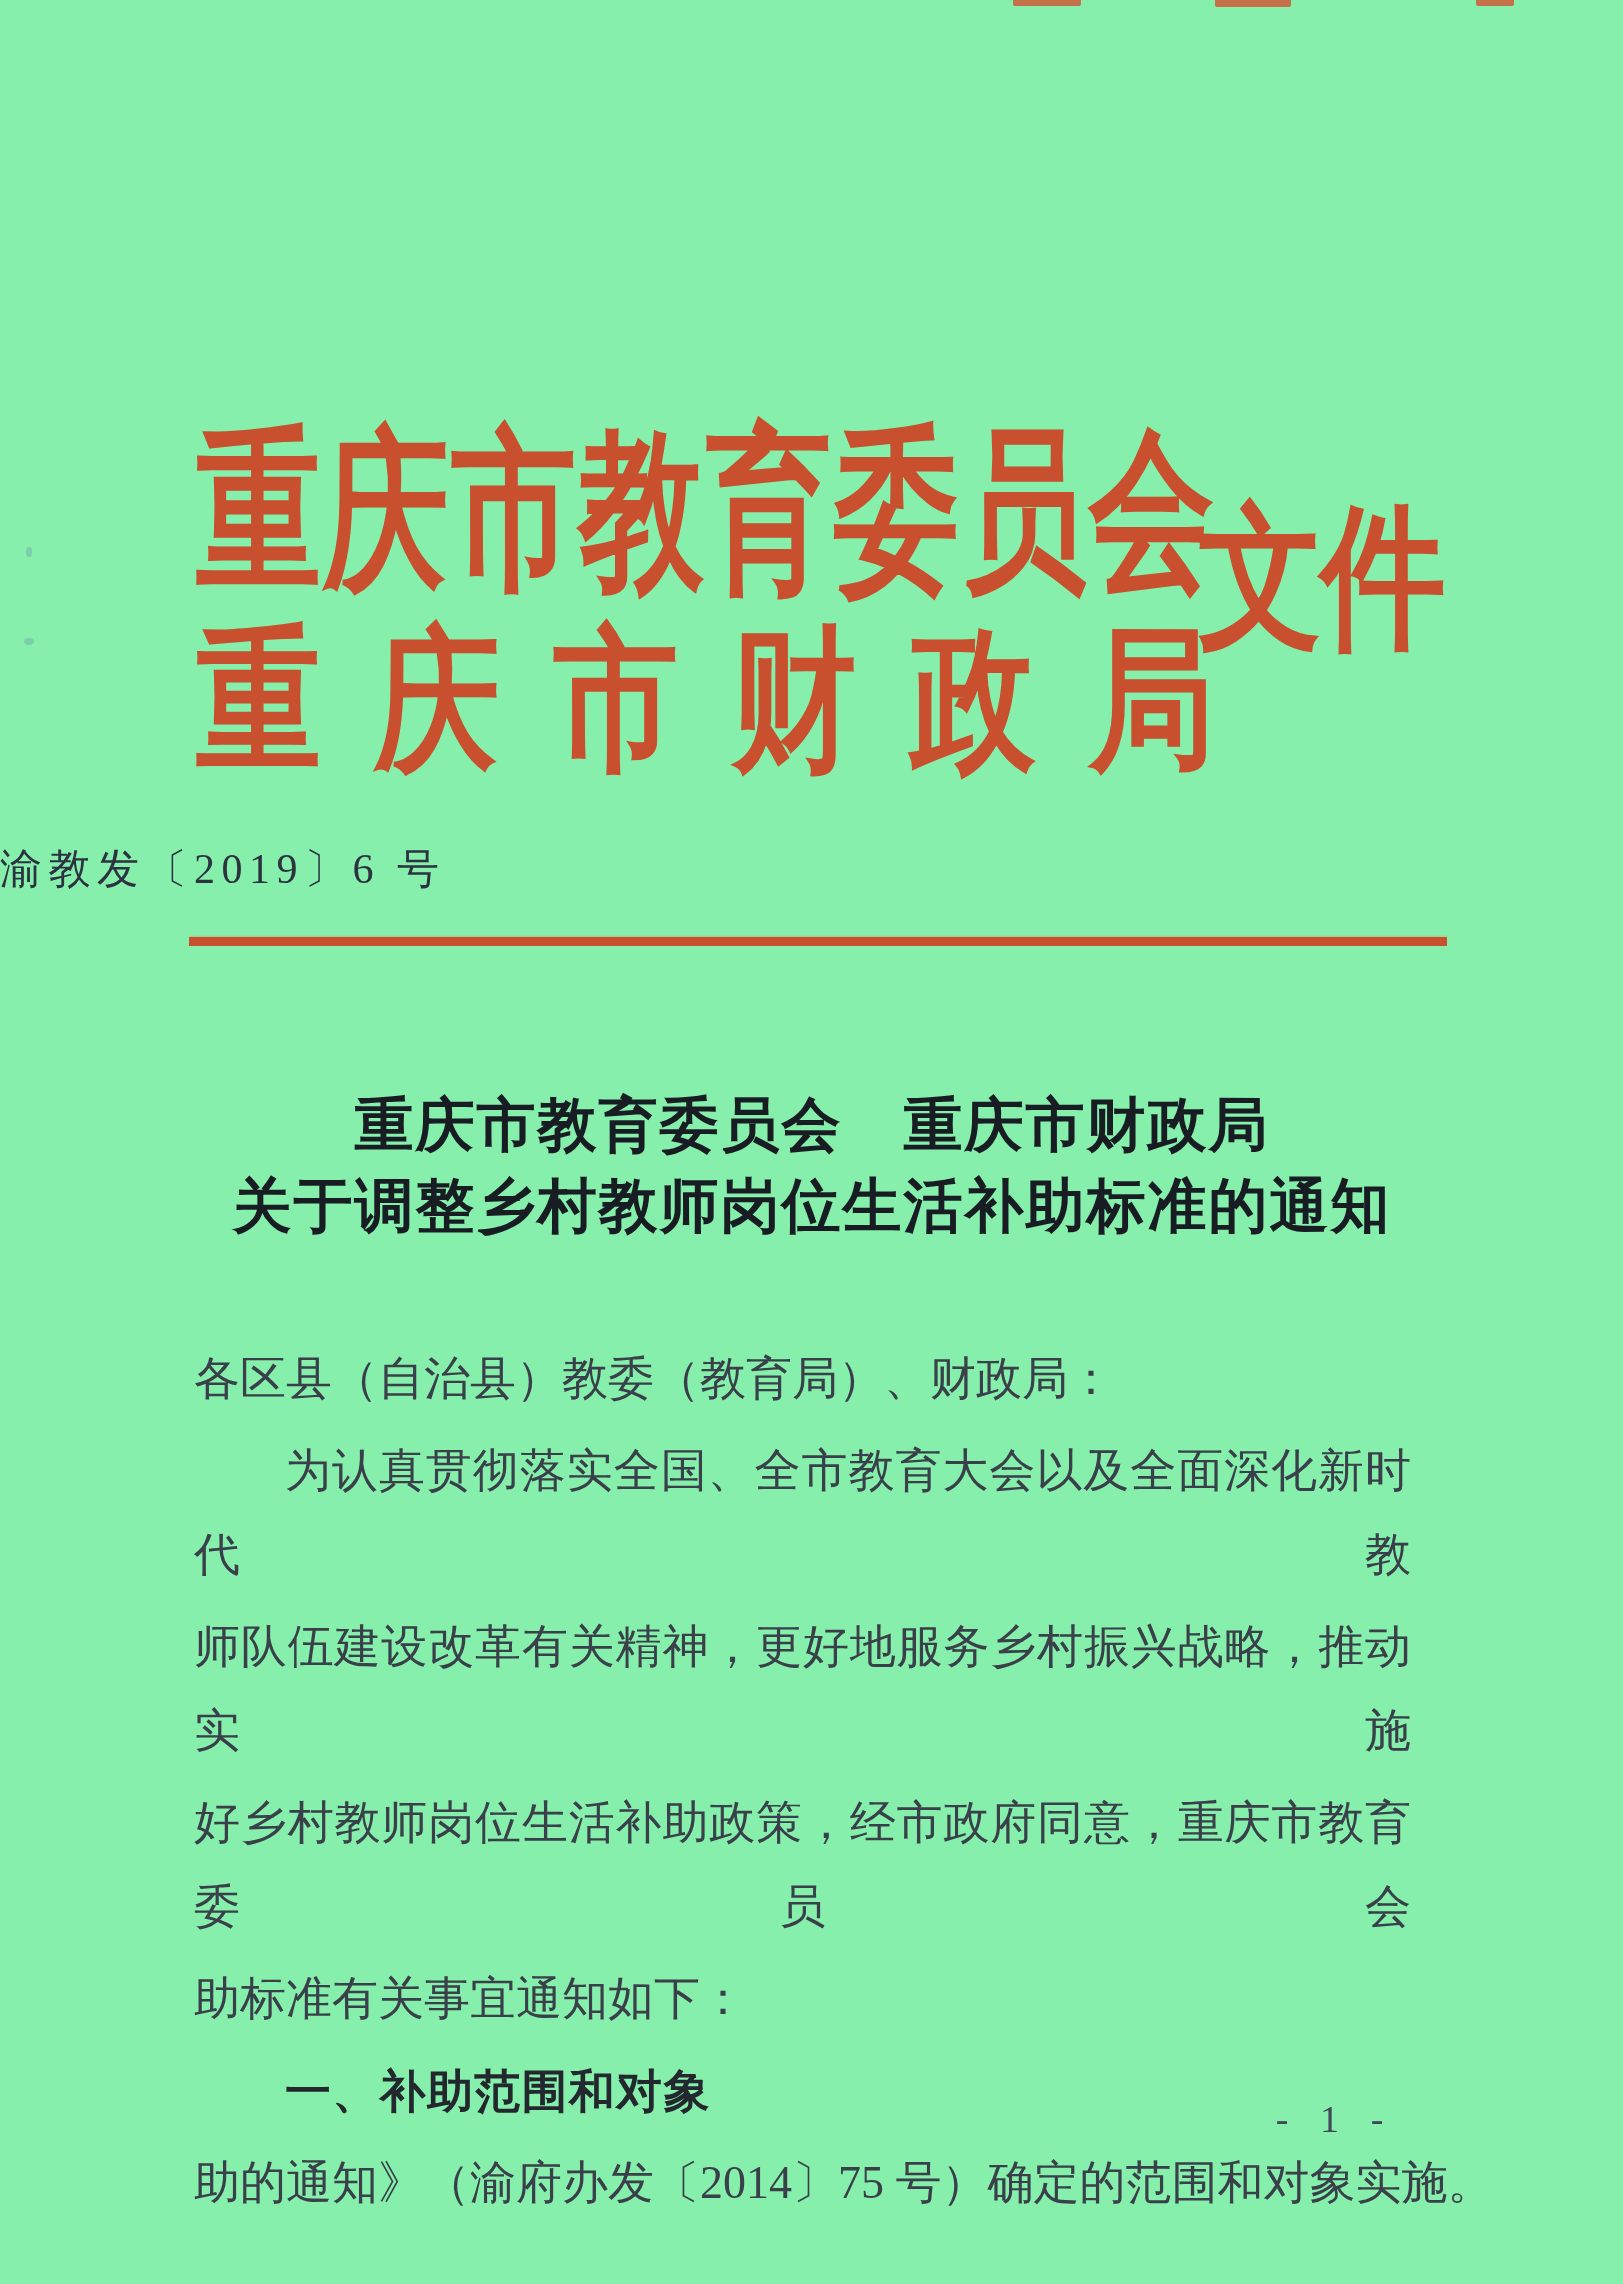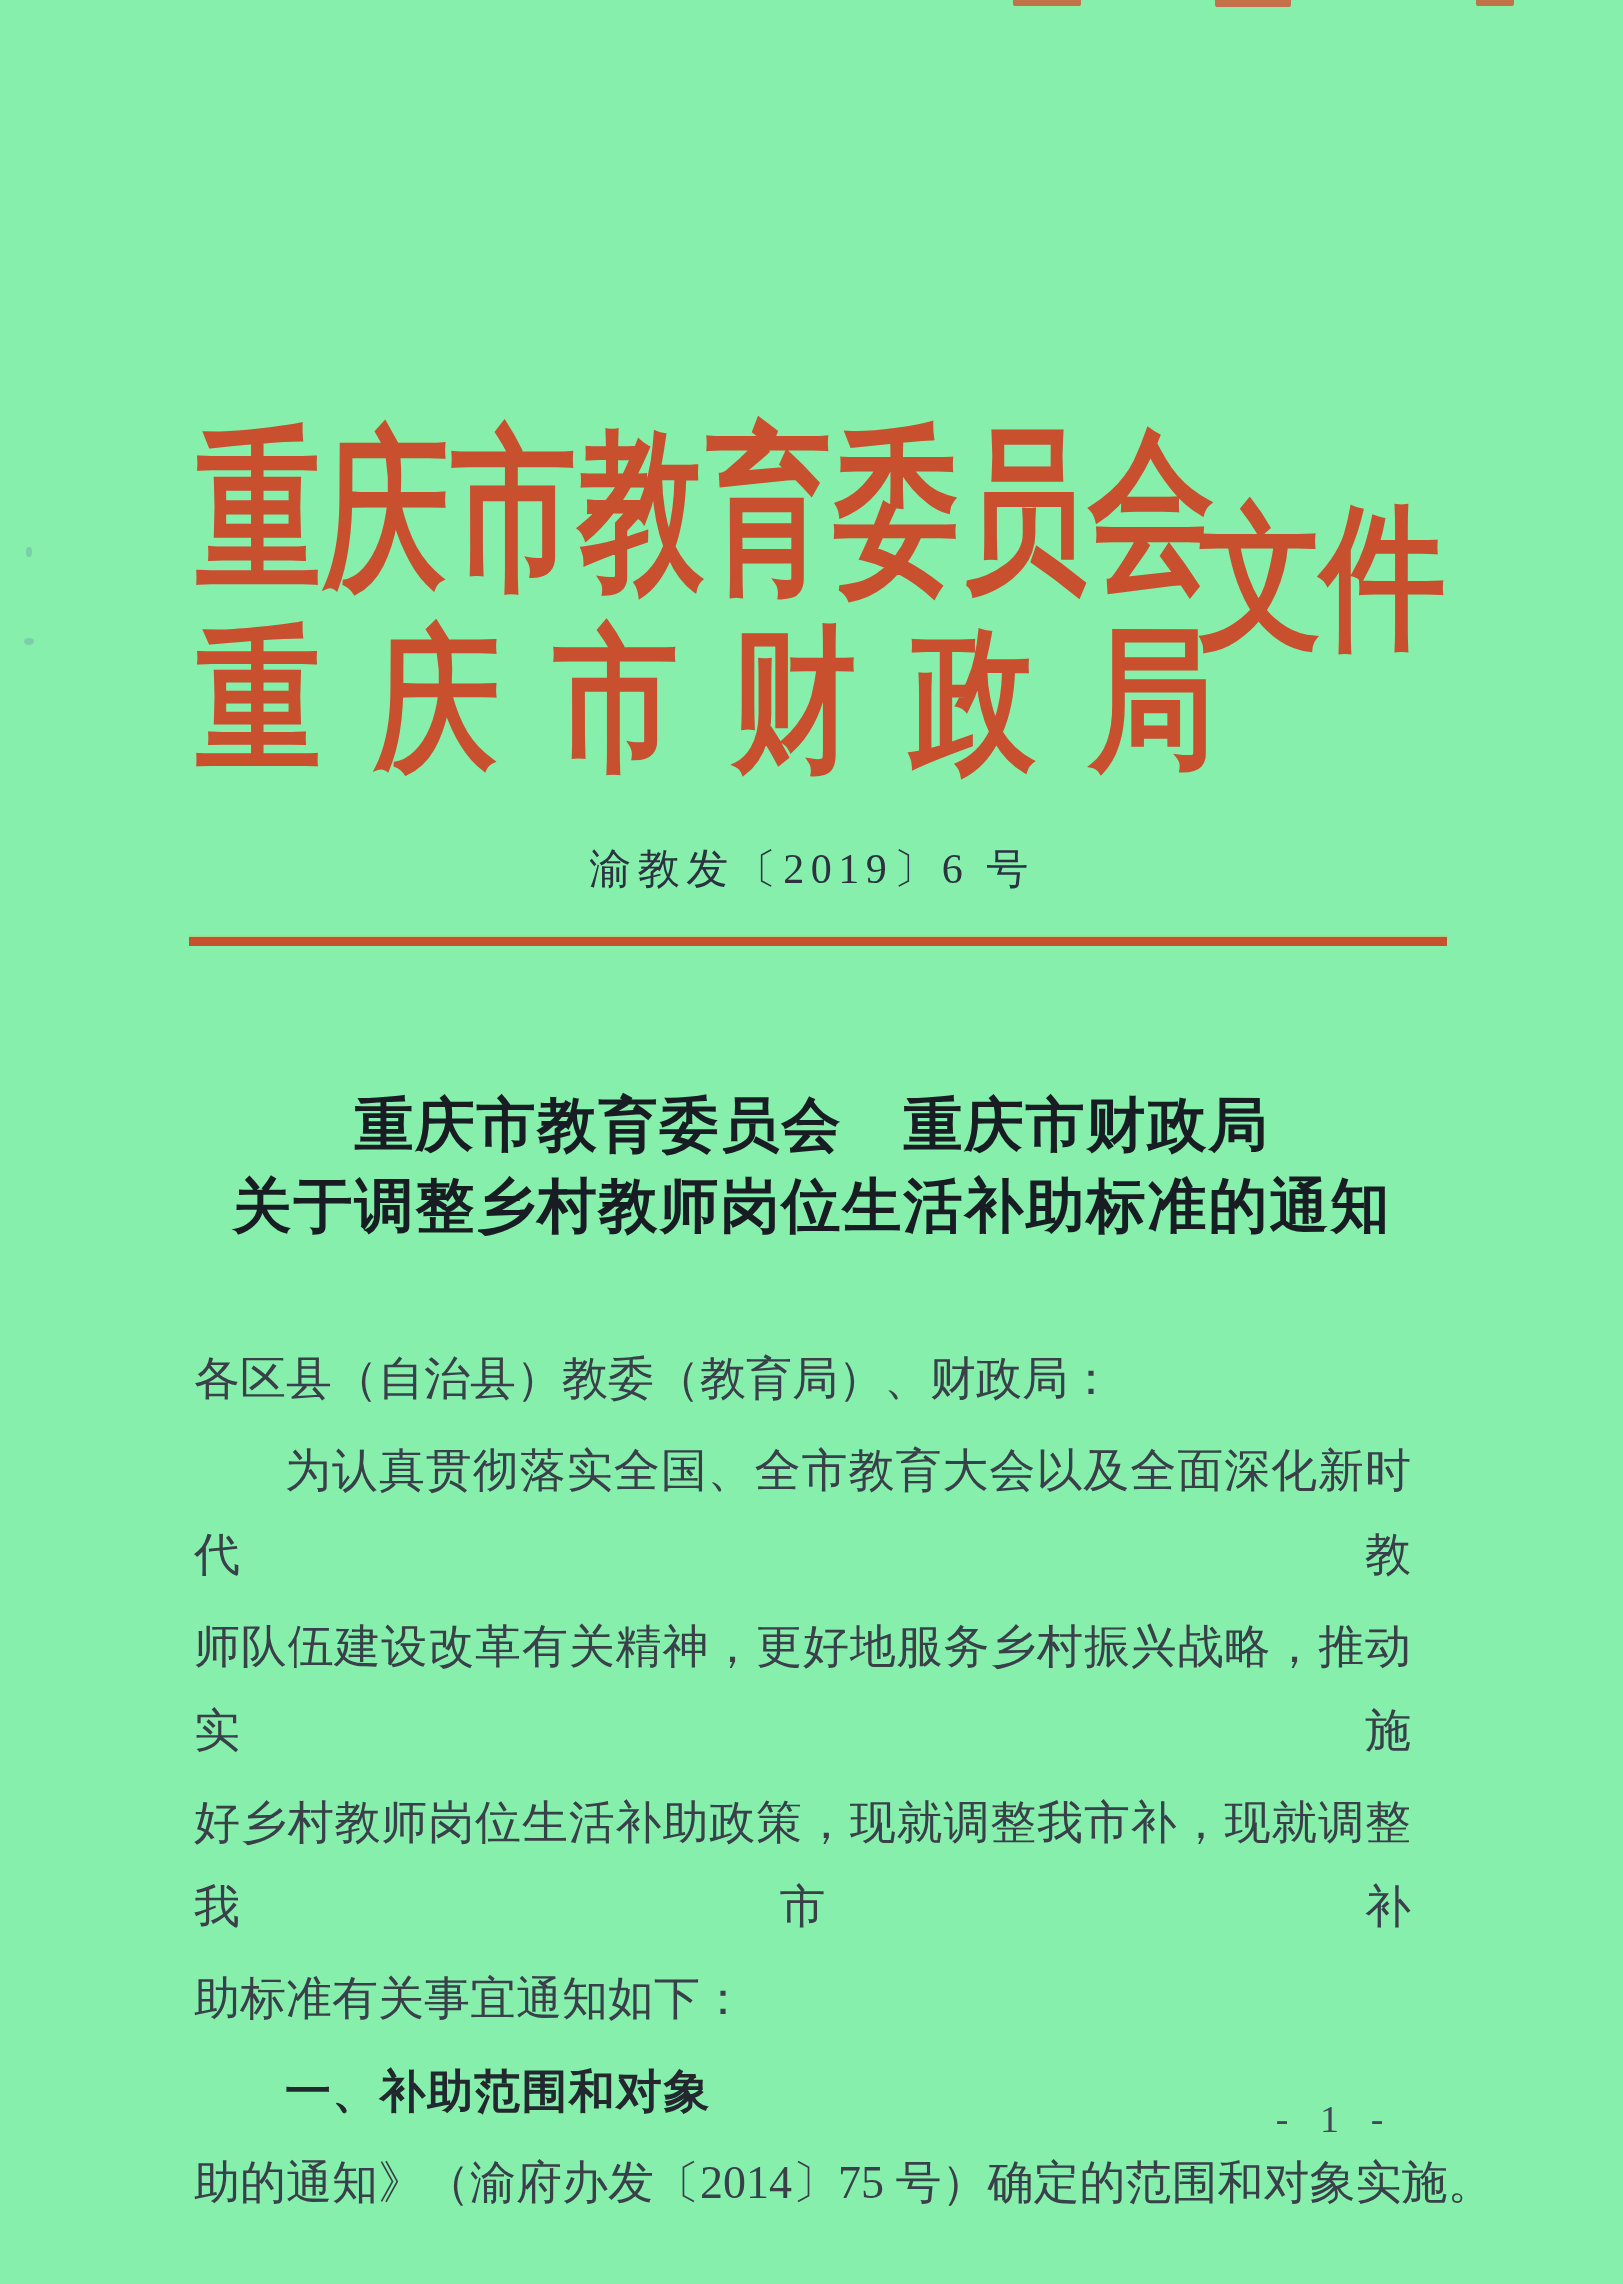--- a/index.html
+++ b/index.html
@@ -69,21 +69,21 @@
     transform: scaleY(1.25);
     transform-origin: left top;
   }
 
   
   .doc-number {
     position: absolute;
     left: 0;
     top: 843px;
     width: 100%;
-    text-align: center;
+    text-align: left;
     font-size: 42px;
     line-height: 52px;
     letter-spacing: 6.5px;
     color: #2b3240;
   }
 
   
   .red-rule {
     position: absolute;
     left: 189px;
@@ -171,21 +171,21 @@
 
   <div class="title">
     <div>重庆市教育委员会　重庆市财政局</div>
     <div>关于调整乡村教师岗位生活补助标准的通知</div>
   </div>
 
   <main class="body">
     <p>各区县（自治县）教委（教育局）、财政局：</p>
     <p class="fill indent">为认真贯彻落实全国、全市教育大会以及全面深化新时代教</p>
     <p class="fill">师队伍建设改革有关精神，更好地服务乡村振兴战略，推动实施</p>
-    <p class="fill">好乡村教师岗位生活补助政策，现就调整我市补，现就调整我市补</p>
+    <p class="fill">好乡村教师岗位生活补助政策，经市政府同意，重庆市教育委员会</p>
     <p>助标准有关事宜通知如下：</p>
     <p class="heading indent">一、补助范围和对象</p>
     <p>助的通知》（渝府办发〔2014〕75 号）确定的范围和对象实施。</p>
   </main>
 
   <div class="page-number">- 1 -</div>
 
 </div>
 
 

